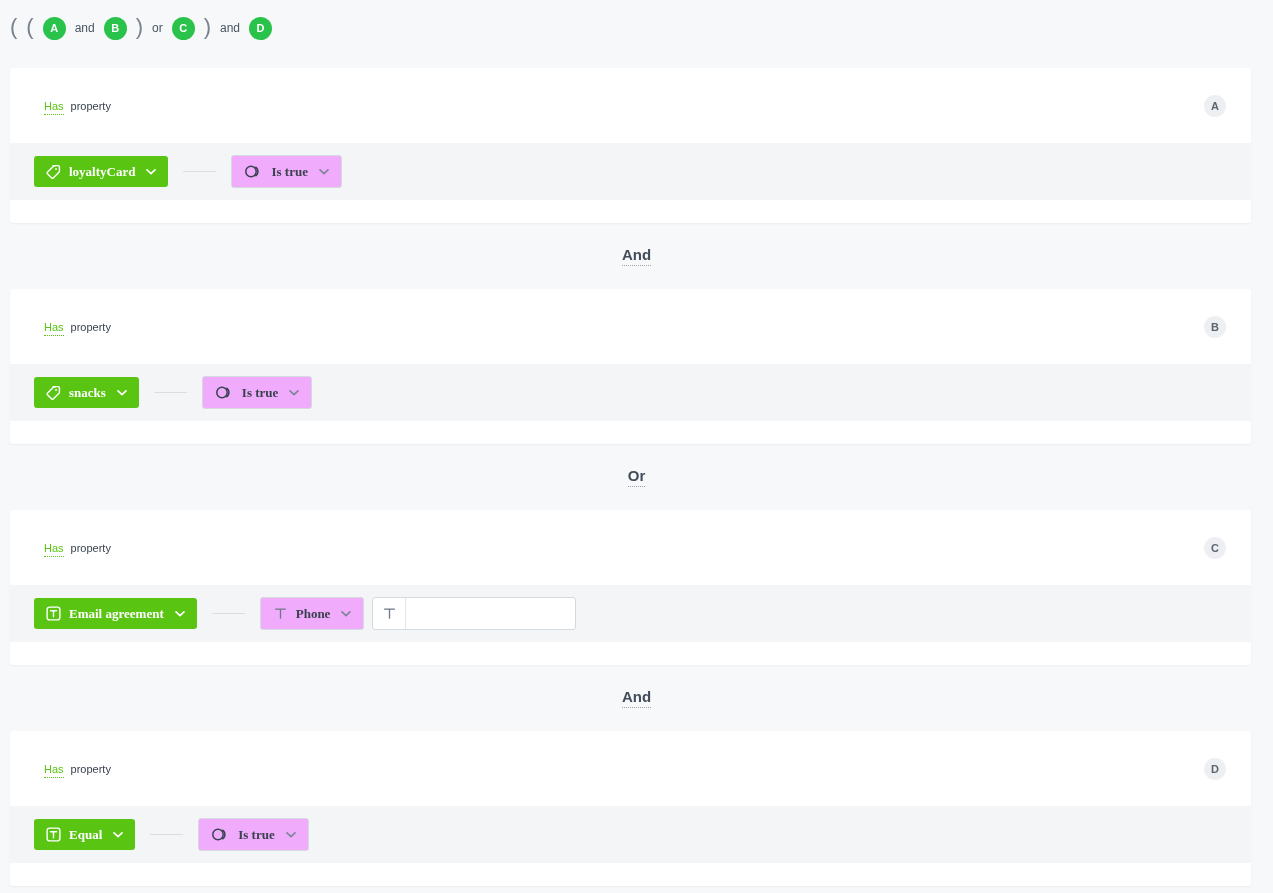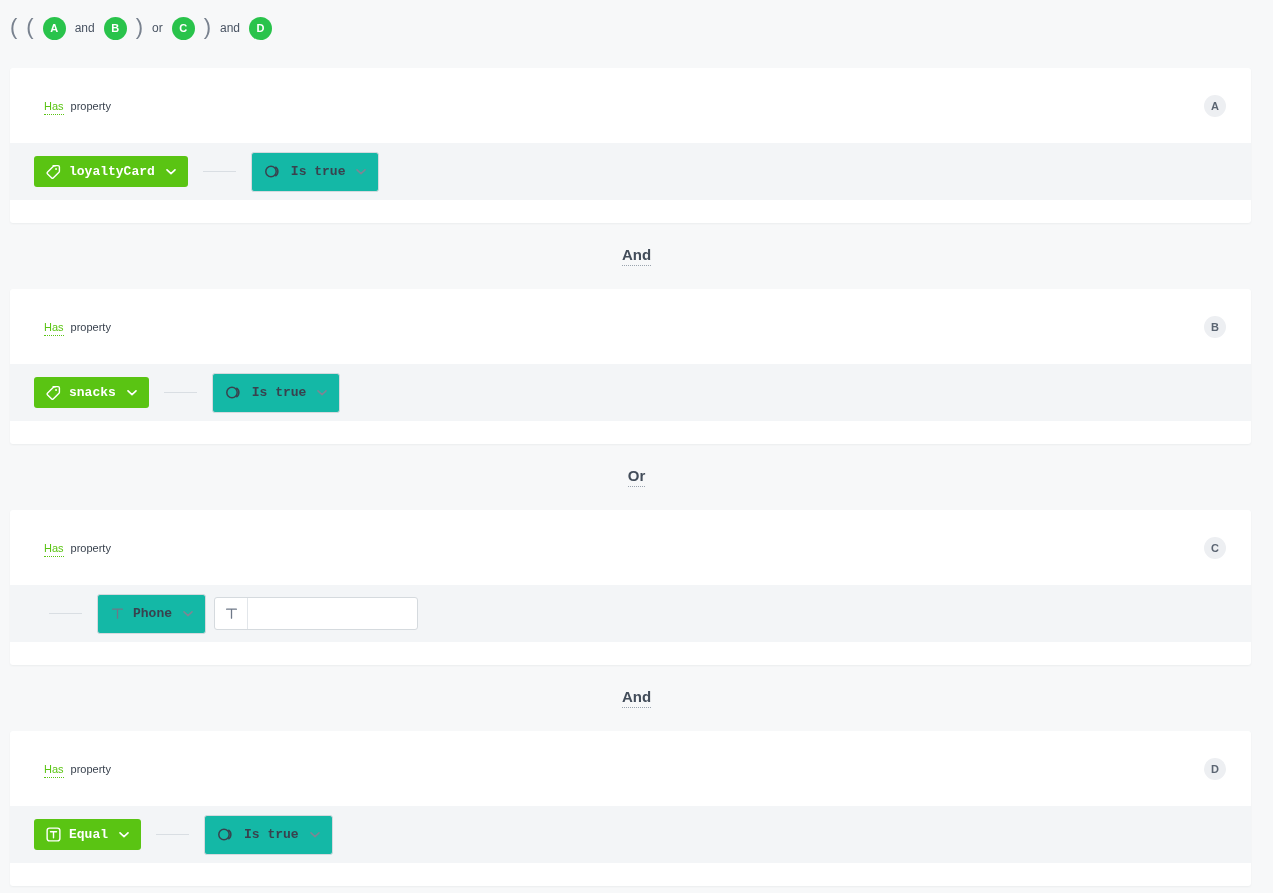--- a/index.html
+++ b/index.html
@@ -26,24 +26,24 @@
              padding:0 25px 0 34px}
   .card-title{font-size:11px;font-weight:400;color:#39424e}
   .card-title .kw{color:#5ac413;border-bottom:1px dotted #5ac413;padding-bottom:2px;
                   margin-right:7px;cursor:pointer}
   .badge{width:22px;height:22px;border-radius:50%;background:#edeff2;color:#5b6572;
          font-size:11px;font-weight:700;display:flex;align-items:center;justify-content:center}
   .card-row{height:57px;background:#f3f5f7;display:flex;align-items:center;padding:0 24px}
   .card-foot{height:23px}
   
   .btn{display:inline-flex;align-items:center;gap:8px;height:31px;padding:0 12px;
-       border-radius:3px;border:0;font-family:Liberation Mono, monospace;font-size:13px;font-weight:700;
+       border-radius:3px;border:0;font-family:Liberation Serif, serif;font-size:13px;font-weight:700;
        cursor:pointer;white-space:nowrap}
   .btn-green{background:#5ac413;color:#fff}
-  .btn-white{background:#14b8a6;color:#39424e;border:1px solid #d5dade;height:40px}
+  .btn-white{background:#f0abfc;color:#39424e;border:1px solid #d5dade;height:33px}
   .icn{display:flex;align-items:center}
   .chev{display:flex;align-items:center;margin-left:3px;color:#fff}
   .btn-white .chev{color:#7d8694}
   .connector{width:33px;height:1px;background:#d9dee3;margin:0 15px;flex:none}
   .input-group{display:flex;align-items:stretch;height:33px;background:#fff;
                border:1px solid #d5dade;border-radius:3px;margin-left:8px;width:204px;overflow:hidden}
   .input-prefix{width:33px;display:flex;align-items:center;justify-content:center;
                 border-right:1px solid #e2e6ea;flex:none}
   .input-group input{border:0;outline:0;flex:1;min-width:0;padding:0 11px;font-size:13px;
                      font-family:inherit;color:#39424e;background:transparent}
@@ -154,20 +154,34 @@
     </section>
     <div class="sep">
       <span>Or</span>
     </div>
     <section class="card">
       <div class="card-head">
         <div class="card-title"><span class="kw">Has</span><span>property</span></div>
         <div class="badge">C</div>
       </div>
       <div class="card-row">
+        <button class="btn btn-green">
+          <span class="icn">
+            <svg width="15" height="15" viewBox="0 0 16 16">
+              <rect x="1.2" y="1.2" width="13.6" height="13.6" rx="2.6" fill="none" stroke="#fff" stroke-width="1.5"></rect>
+              <path d="M4.8 5h6.4M8 5v6.4" stroke="#fff" stroke-width="1.5" stroke-linecap="round"></path>
+            </svg>
+          </span>
+          <span>Email agreement</span>
+          <span class="chev">
+            <svg width="10" height="6" viewBox="0 0 10 6">
+              <path d="M1 .8 5 4.6 9 .8" fill="none" stroke="currentColor" stroke-width="1.6" stroke-linecap="round" stroke-linejoin="round"></path>
+            </svg>
+          </span>
+        </button>
         <span class="connector"></span>
         <button class="btn btn-white">
           <span class="icn">
             <svg width="15" height="15" viewBox="0 0 16 16">
               <path d="M2.8 3.4h10.4M8 3.4v9.6" stroke="#6e7888" stroke-width="1.4" stroke-linecap="round"></path>
             </svg>
           </span>
           <span>Phone</span>
           <span class="chev">
             <svg width="10" height="6" viewBox="0 0 10 6">

